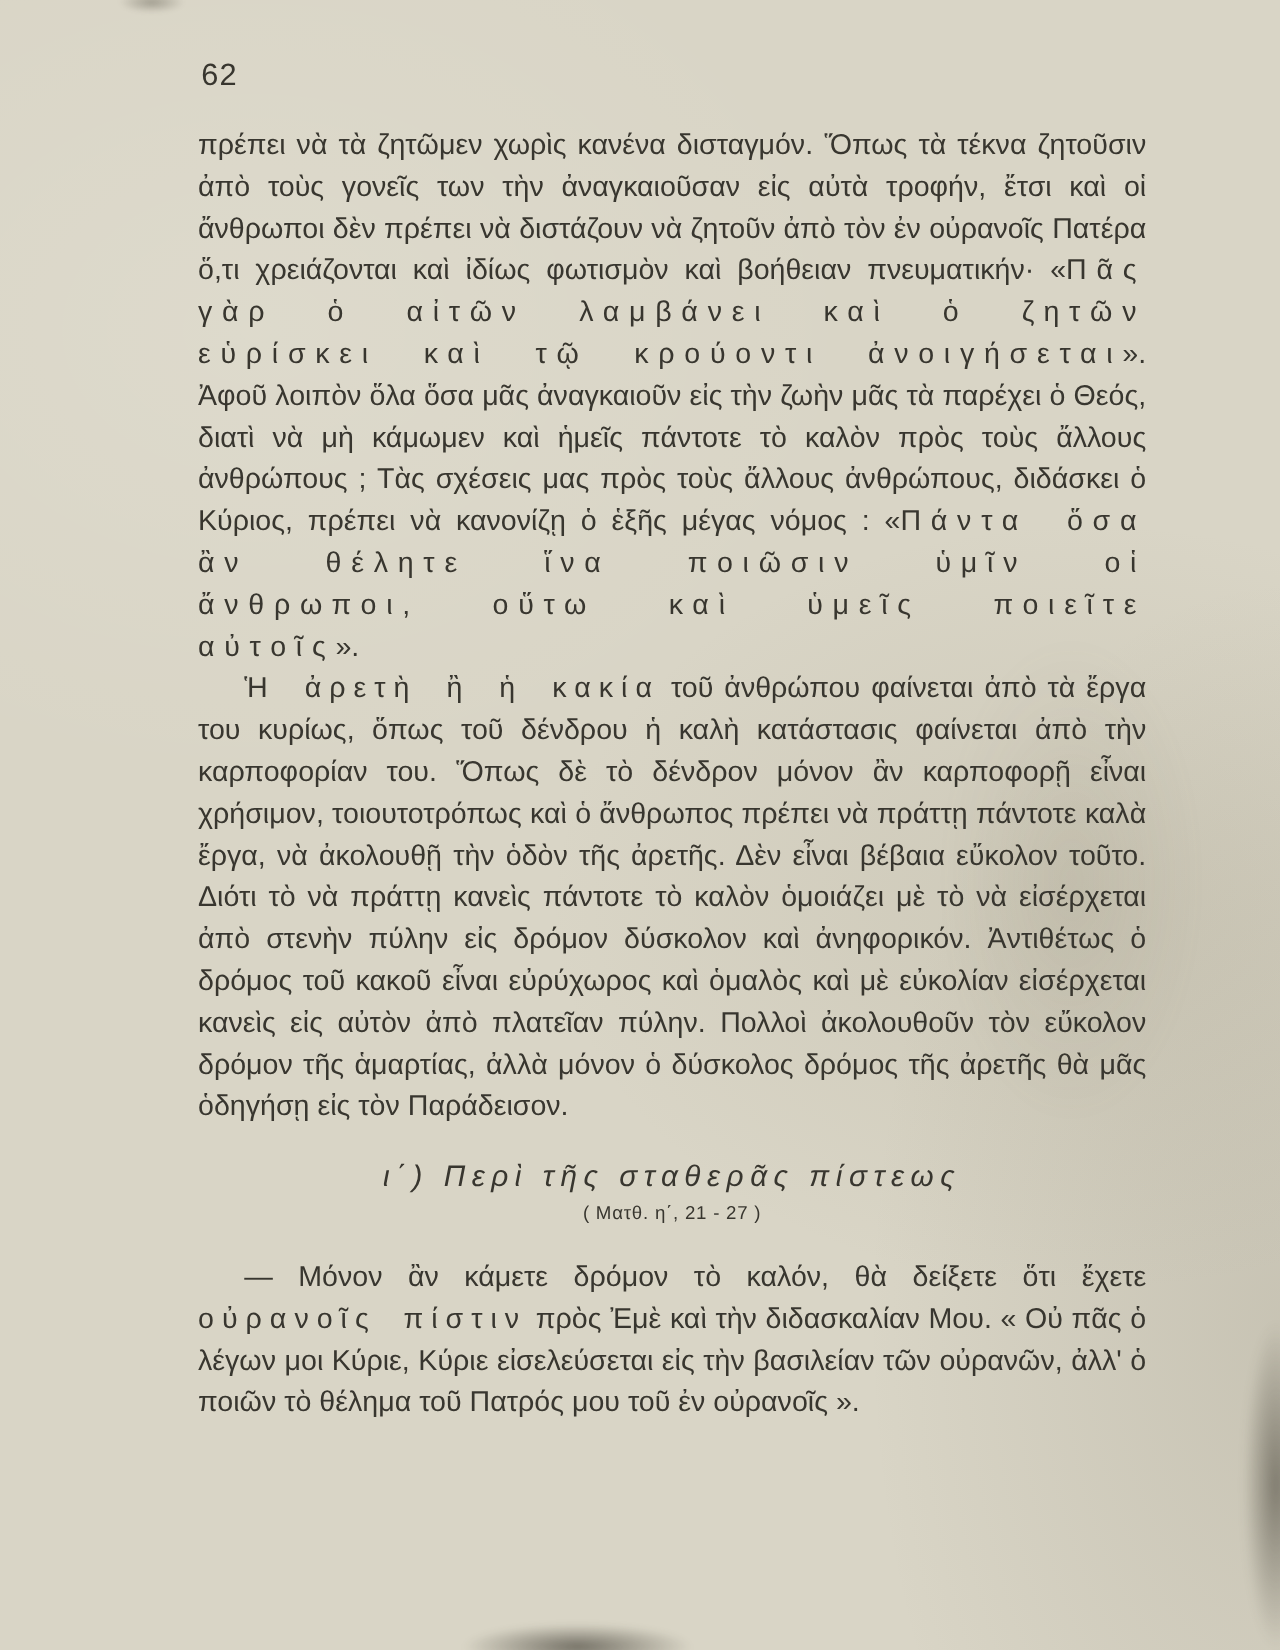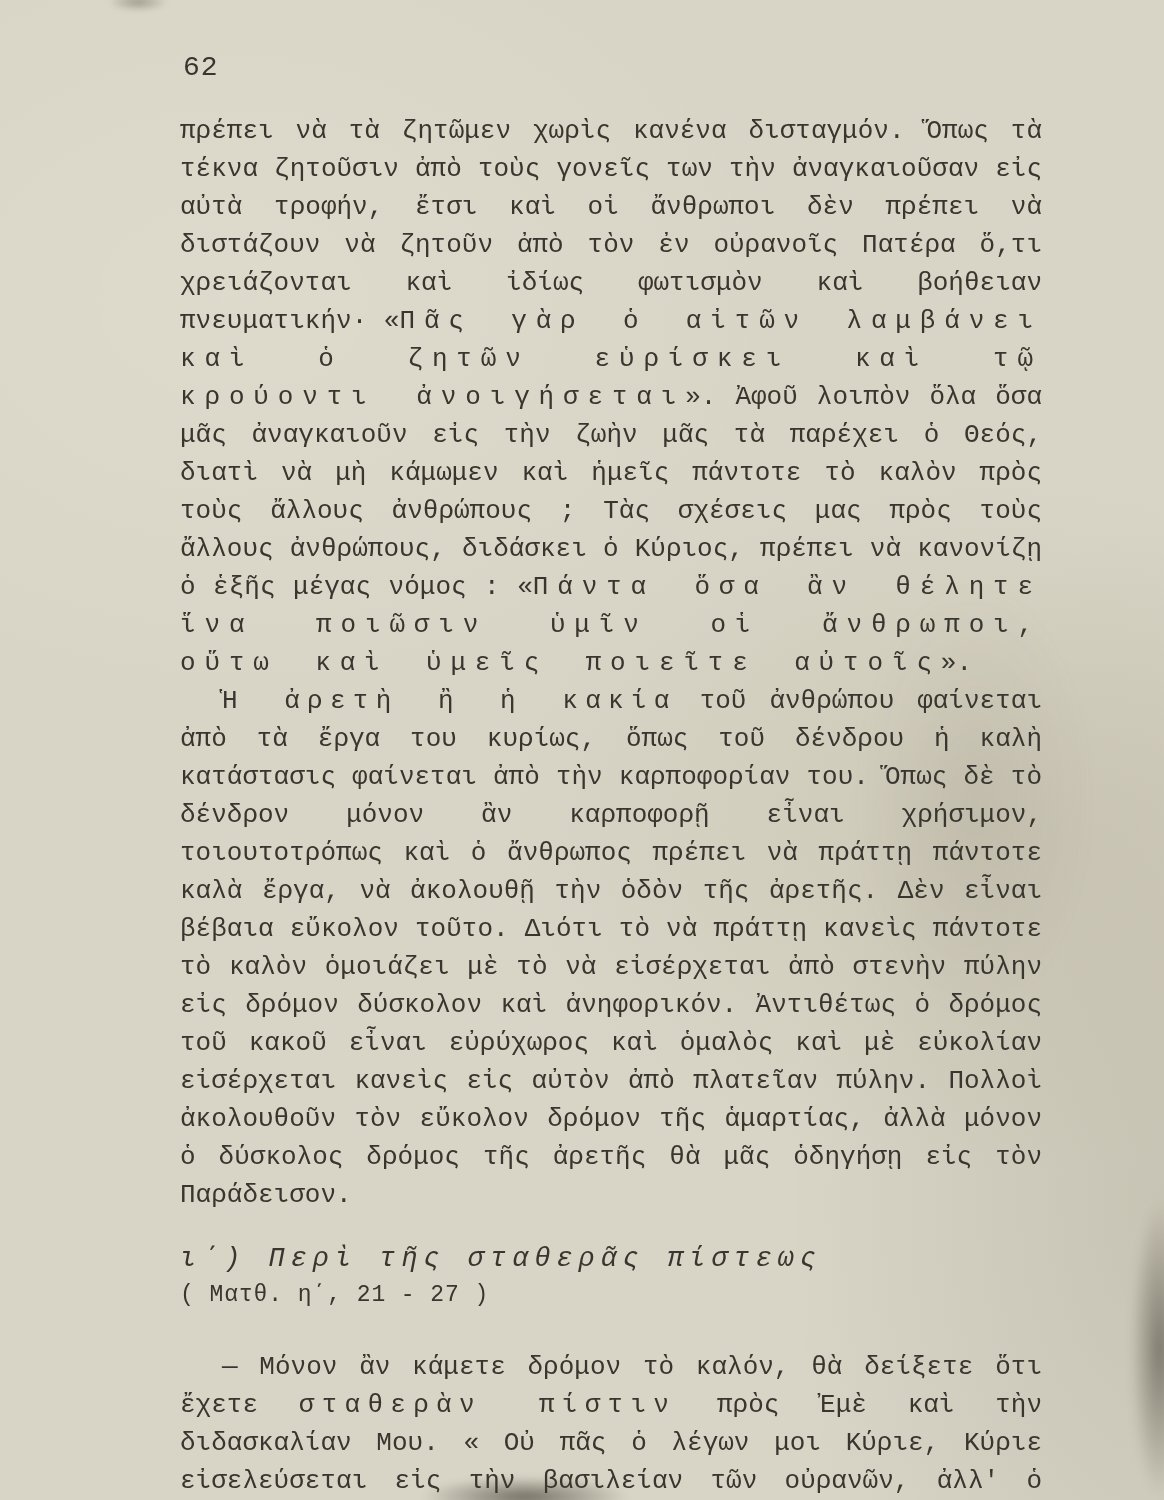--- a/index.html
+++ b/index.html
@@ -12,21 +12,21 @@
     width: 1164px;
     height: 1500px;
     margin: 0 auto;
     overflow: hidden;
     background:
       radial-gradient(ellipse 700px 500px at 85% 55%, rgba(150,143,120,0.18), transparent 70%),
       radial-gradient(ellipse 800px 600px at 20% 20%, rgba(255,255,248,0.12), transparent 70%),
       radial-gradient(ellipse 500px 900px at 100% 80%, rgba(110,104,86,0.16), transparent 75%),
       #d9d5c6;
     color: #38362f;
-    font-family: Liberation Mono, monospace;
+    font-family: Liberation Sans, sans-serif;
   }
   .scan-artifact { position: absolute; pointer-events: none; }
   .artifact-bottom {
     left: 420px; bottom: -18px; width: 210px; height: 42px;
     background: radial-gradient(ellipse at center, rgba(35,32,24,0.55), transparent 70%);
     filter: blur(3px);
   }
   .artifact-right {
     right: -26px; top: 1200px; width: 60px; height: 300px;
     background: radial-gradient(ellipse at center, rgba(50,46,36,0.5), transparent 70%);
@@ -65,29 +65,30 @@
   .indent { text-indent: 42px; }
   .spaced {
     letter-spacing: 0.34em;
     word-spacing: 0.5em;
   }
   .spaced-tight {
     letter-spacing: 0.28em;
     word-spacing: 0.35em;
   }
   .section-heading {
-    margin: 30px 0 40px 0;
+    margin: 30px 0 28px 0;
+    text-align: center;
   }
   .heading-title {
     font-style: italic;
     font-size: 27px;
     letter-spacing: 0.22em;
   }
   .heading-ref {
-    font-size: 23px;
+    font-size: 17px;
     margin-top: 8px;
     letter-spacing: 0.04em;
   }
 </style>
 </head>
 <body>
 
 <div class="page">
 
   <div class="scan-artifact artifact-topleft"></div>
@@ -102,16 +103,16 @@
     <p class="para"><span>πρέπει νὰ τὰ ζητῶμεν χωρὶς κανένα δισταγμόν. Ὅπως τὰ τέκνα ζητοῦσιν ἀπὸ τοὺς γονεῖς των τὴν ἀναγκαιοῦσαν εἰς αὐτὰ τροφήν, ἔτσι καὶ οἱ ἄνθρωποι δὲν πρέπει νὰ διστάζουν νὰ ζητοῦν ἀπὸ τὸν ἐν οὐρανοῖς Πατέρα ὅ,τι χρειάζονται καὶ ἰδίως φωτισμὸν καὶ βοήθειαν πνευματικήν· «</span><span class="spaced">Πᾶς γὰρ ὁ αἰτῶν λαμβάνει καὶ ὁ ζητῶν εὑρίσκει καὶ τῷ κρούοντι ἀνοιγήσεται</span><span>». Ἀφοῦ λοιπὸν ὅλα ὅσα μᾶς ἀναγκαιοῦν εἰς τὴν ζωὴν μᾶς τὰ παρέχει ὁ Θεός, διατὶ νὰ μὴ κάμωμεν καὶ ἡμεῖς πάντοτε τὸ καλὸν πρὸς τοὺς ἄλλους ἀνθρώπους ; Τὰς σχέσεις μας πρὸς τοὺς ἄλλους ἀνθρώπους, διδάσκει ὁ Κύριος, πρέπει νὰ κανονίζῃ ὁ ἑξῆς μέγας νόμος : «</span><span class="spaced">Πάντα ὅσα ἂν θέλητε ἵνα ποιῶσιν ὑμῖν οἱ ἄνθρωποι, οὕτω καὶ ὑμεῖς ποιεῖτε αὐτοῖς</span><span>».</span></p>
 
     <p class="para indent"><span class="spaced-tight">Ἡ ἀρετὴ ἢ ἡ κακία</span><span> τοῦ ἀνθρώπου φαίνεται ἀπὸ τὰ ἔργα του κυρίως, ὅπως τοῦ δένδρου ἡ καλὴ κατάστασις φαίνεται ἀπὸ τὴν καρποφορίαν του. Ὅπως δὲ τὸ δένδρον μόνον ἂν καρποφορῇ εἶναι χρήσιμον, τοιουτοτρόπως καὶ ὁ ἄνθρωπος πρέπει νὰ πράττῃ πάντοτε καλὰ ἔργα, νὰ ἀκολουθῇ τὴν ὁδὸν τῆς ἀρετῆς. Δὲν εἶναι βέβαια εὔκολον τοῦτο. Διότι τὸ νὰ πράττῃ κανεὶς πάντοτε τὸ καλὸν ὁμοιάζει μὲ τὸ νὰ εἰσέρχεται ἀπὸ στενὴν πύλην εἰς δρόμον δύσκολον καὶ ἀνηφορικόν. Ἀντιθέτως ὁ δρόμος τοῦ κακοῦ εἶναι εὐρύχωρος καὶ ὁμαλὸς καὶ μὲ εὐκολίαν εἰσέρχεται κανεὶς εἰς αὐτὸν ἀπὸ πλατεῖαν πύλην. Πολλοὶ ἀκολουθοῦν τὸν εὔκολον δρόμον τῆς ἁμαρτίας, ἀλλὰ μόνον ὁ δύσκολος δρόμος τῆς ἀρετῆς θὰ μᾶς ὁδηγήσῃ εἰς τὸν Παράδεισον.</span></p>
 
     <div class="section-heading">
       <div class="heading-title">ι΄) Περὶ τῆς σταθερᾶς πίστεως</div>
       <div class="heading-ref">( Ματθ. η΄, 21 - 27 )</div>
     </div>
 
 
-    <p class="para indent"><span>— Μόνον ἂν κάμετε δρόμον τὸ καλόν, θὰ δείξετε ὅτι ἔχετε </span><span class="spaced-tight">σταθερὰν πίστιν</span><span> πρὸς Ἐμὲ καὶ τὴν διδασκαλίαν Μου. « Οὐ πᾶς ὁ λέγων μοι Κύριε, Κύριε εἰσελεύσεται εἰς τὴν βασιλείαν τῶν οὐρανῶν, ἀλλ' ὁ ποιῶν τὸ θέλημα τοῦ Πατρός μου τοῦ ἐν οὐρανοῖς ».</span></p>
+    <p class="para indent"><span>— Μόνον ἂν κάμετε δρόμον τὸ καλόν, θὰ δείξετε ὅτι ἔχετε </span><span class="spaced-tight">οὐρανοῖς πίστιν</span><span> πρὸς Ἐμὲ καὶ τὴν διδασκαλίαν Μου. « Οὐ πᾶς ὁ λέγων μοι Κύριε, Κύριε εἰσελεύσεται εἰς τὴν βασιλείαν τῶν οὐρανῶν, ἀλλ' ὁ ποιῶν τὸ θέλημα τοῦ Πατρός μου τοῦ ἐν οὐρανοῖς ».</span></p>
 
   </main>
 </div>
 
 </body></html>

